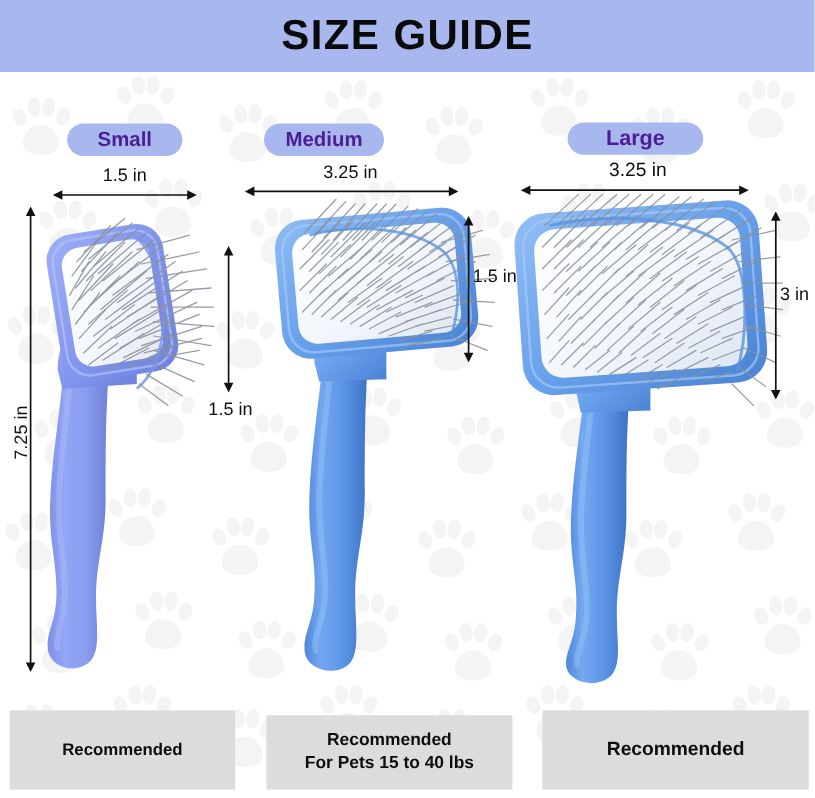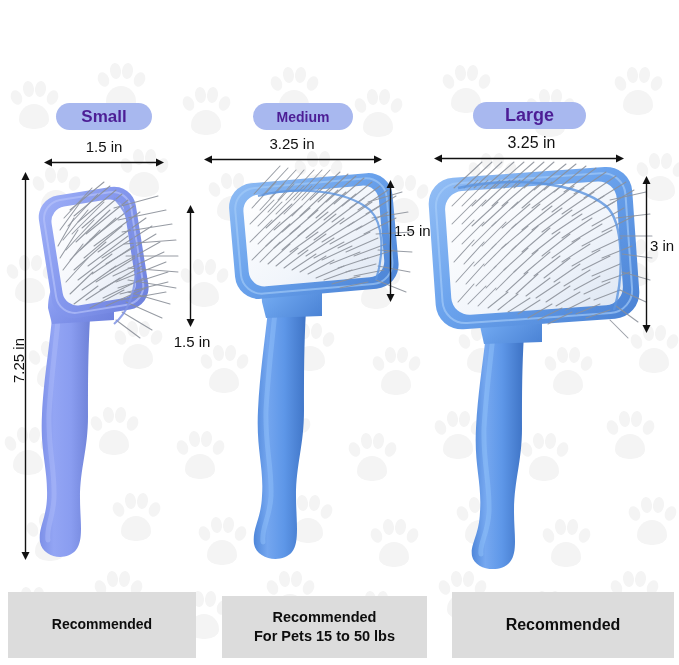--- a/index.html
+++ b/index.html
@@ -78,21 +78,21 @@
     height: 27px;
     background: #a8b8ef;
     border-radius: 14px;
     display: flex;
     align-items: center;
     justify-content: center;
     font-weight: bold;
     color: #4c1d95;
   }
   #pill-small  { left: 56px;  top: 103px; width: 96px;  font-size: 17px; }
-  #pill-medium { left: 253px; top: 103px; width: 100px; font-size: 14px; }
+  #pill-medium { left: 220px; top: 103px; width: 100px; font-size: 17px; }
   #pill-large  { left: 473px; top: 102px; width: 113px; font-size: 18px; }
 
   
   .wlabel {
     position: absolute;
     text-align: center;
     color: #111111;
     font-size: 15px;
   }
   #wlabel-small  { left: 48px;  top: 138px; width: 112px; }
@@ -597,20 +597,23 @@
       </div>
     <div class="paw" style="left:608px;top:508px;">
         <i class="toe t1"></i>
         <i class="toe t2"></i>
         <i class="toe t3"></i>
         <i class="toe t4"></i>
         <i class="pad"></i>
       </div>
   </div>
 
+  <div class="header-bar">
+    <div class="header-title">SIZE GUIDE</div>
+  </div>
 
   <svg class="brush" style="left:18px; top:168px;" width="190" height="400" viewBox="0 0 190 400">
     <defs>
       <linearGradient id="sHandle" x1="0" y1="0" x2="1" y2="0">
         <stop offset="0%" stop-color="#7d90e8"></stop>
         <stop offset="28%" stop-color="#93a5f4"></stop>
         <stop offset="62%" stop-color="#8a9df0"></stop>
         <stop offset="100%" stop-color="#6f82d8"></stop>
       </linearGradient>
       <linearGradient id="sFrame" x1="0" y1="0" x2="1" y2="1">
@@ -1033,19 +1036,19 @@
     <polygon points="5.5,0 1.5,8 9.5,8" fill="#111"></polygon>
     <polygon points="5.5,157 1.5,149 9.5,149" fill="#111"></polygon>
   </svg>
   <div id="vlabel-large-h">3 in</div>
 
   <div class="rec-box" id="rec-small">
     <span>Recommended</span>
   </div>
   <div class="rec-box" id="rec-medium">
     <span>Recommended</span>
-    <span>For Pets 15 to 50 lbs</span>
+    <span>For Pets 15 to 40 lbs</span>
   </div>
   <div class="rec-box" id="rec-large">
     <span>Recommended</span>
   </div>
 
 </div>
 
 </body></html>

